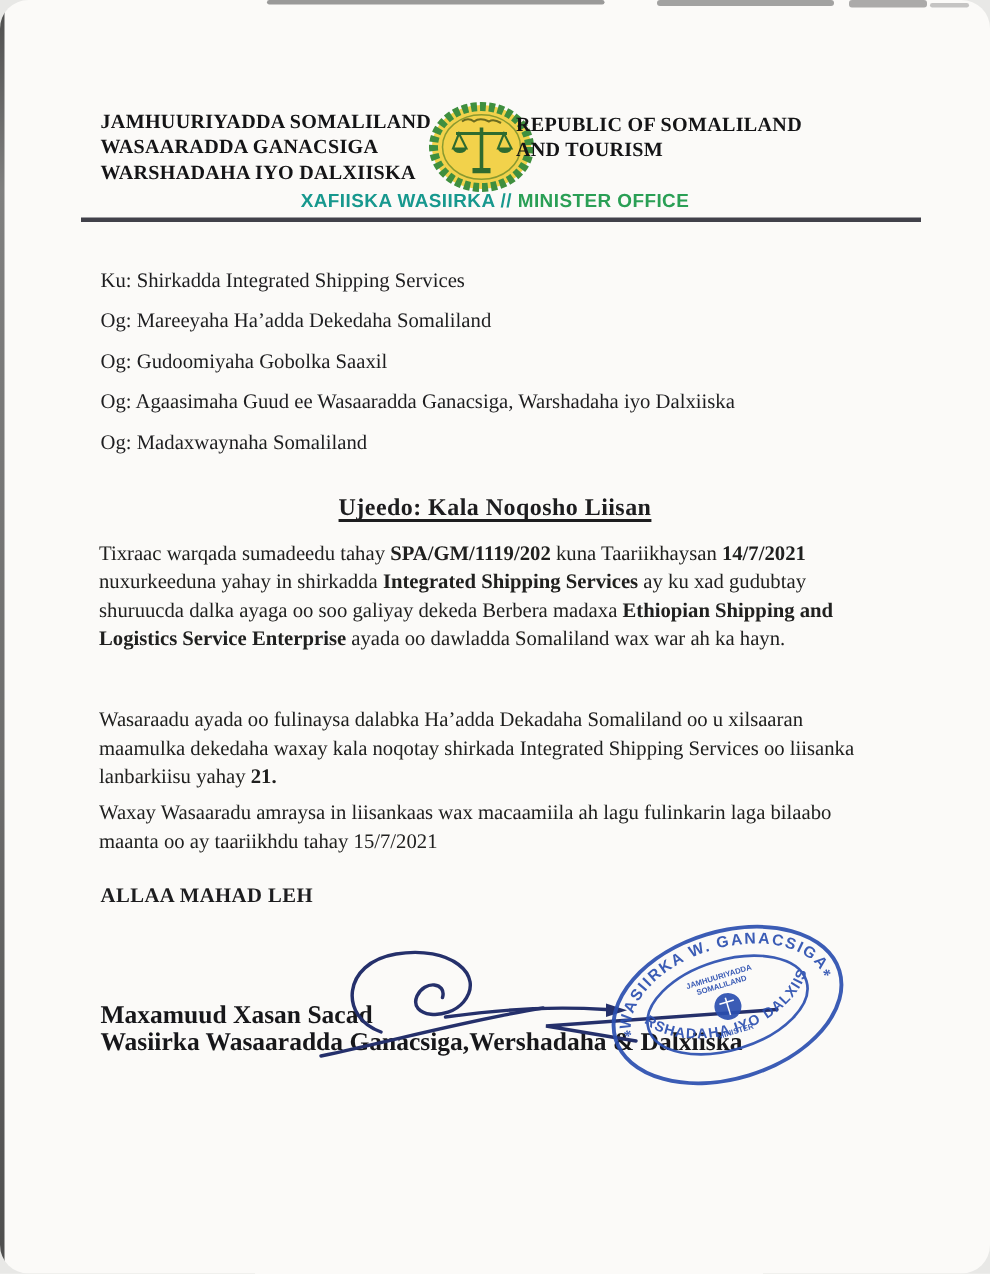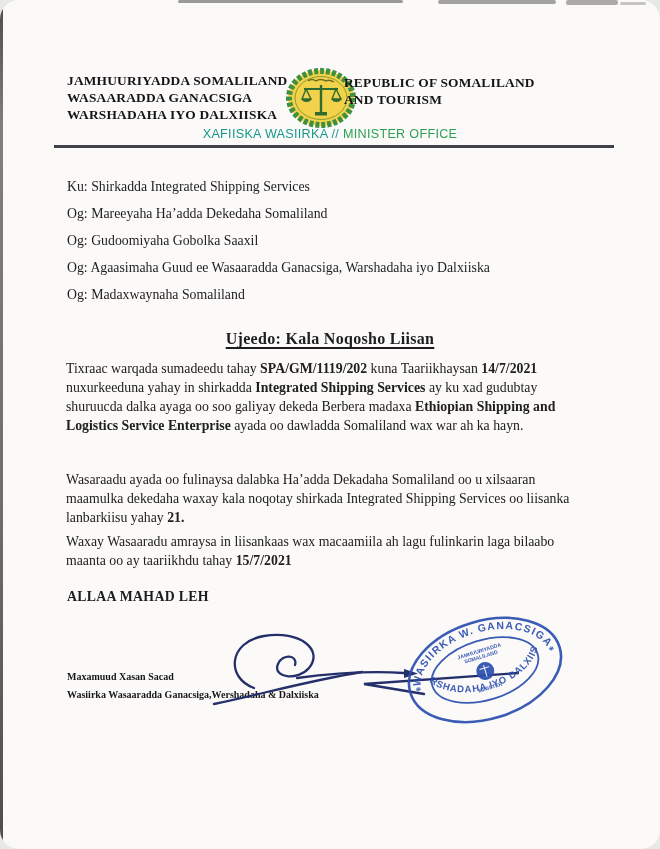--- a/index.html
+++ b/index.html
@@ -11,38 +11,38 @@
   .smudge{position:absolute;background:#4a4a4a;border-radius:2px;}
   .s1{left:178px;top:0;width:225px;height:3px;opacity:.55;}
   .s2{left:438px;top:0;width:118px;height:4px;opacity:.5;}
   .s3{left:566px;top:0;width:52px;height:5px;opacity:.45;}
   .s4{left:620px;top:2px;width:26px;height:3px;opacity:.3;}
 
   .lh-left{position:absolute;left:67px;top:72px;font-weight:bold;font-size:13.4px;line-height:17px;letter-spacing:.2px;color:#141416;}
   .lh-right{position:absolute;left:344px;top:74px;font-weight:bold;font-size:13.4px;line-height:17px;letter-spacing:.2px;color:#141416;}
   .emblem{position:absolute;left:286px;top:68px;}
   .office-line{position:absolute;left:0;top:127px;width:100%;text-align:center;
-               font-family:"Liberation Sans", sans-serif;font-weight:normal;font-size:12.6px;letter-spacing:.3px;}
+               font-family:"Liberation Sans", sans-serif;font-weight:bold;font-size:12.6px;letter-spacing:.3px;}
   .office-so{color:#17988e;} .office-sep{color:#17988e;} .office-en{color:#2a9f55;}
   .divider{position:absolute;left:54px;top:145px;width:560px;height:2.5px;background:#41414a;}
 
   .ref-row{position:absolute;left:67px;top:152px;width:530px;display:flex;justify-content:space-between;
            font-weight:bold;font-size:13.8px;}
   .addressees{position:absolute;left:67px;top:180px;font-size:13.8px;}
   .addressees div{margin:0 0 13px 0;line-height:14px;}
 
   .subject{position:absolute;left:0;top:330px;width:100%;text-align:center;font-weight:bold;font-size:16px;
            letter-spacing:.3px;}
   .subject span{text-decoration:underline;text-underline-offset:3px;text-decoration-thickness:1.5px;}
 
   .para{position:absolute;left:66px;width:522px;font-size:13.8px;line-height:19px;color:#20201f;}
   .p1{top:359px;} .p2{top:443px;} .p3{top:470px;} .p4{top:532px;}
   .closing{position:absolute;left:67px;top:589px;font-weight:bold;font-size:13.8px;letter-spacing:.3px;text-align:center;}
 
-  .signatory{position:absolute;left:67px;top:668px;font-weight:bold;font-size:10px;line-height:18px;color:#17171a;}
+  .signatory{position:absolute;left:67px;top:668px;font-weight:bold;font-size:17px;line-height:18px;color:#17171a;}
   .sig-svg{position:absolute;left:212px;top:626px;}
   .stamp-svg{position:absolute;left:396px;top:610px;}
 </style>
 </head>
 <body>
 
 <div class="page">
 
   <div class="edge-left"></div>
   <div class="smudge s1"></div>
@@ -91,21 +91,21 @@
     <div>Og: Agaasimaha Guud ee Wasaaradda Ganacsiga, Warshadaha iyo Dalxiiska</div>
     <div>Og: Madaxwaynaha Somaliland</div>
   </div>
 
   <div class="subject">
     <span>Ujeedo: Kala Noqosho Liisan</span>
   </div>
 
   <div class="para p1"><span>Tixraac warqada sumadeedu tahay </span><span style="font-weight: bold;">SPA/GM/1119/202</span><span> kuna Taariikhaysan </span><span style="font-weight: bold;">14/7/2021</span><span> nuxurkeeduna yahay in shirkadda </span><span style="font-weight: bold;">Integrated Shipping Services</span><span> ay ku xad gudubtay shuruucda dalka ayaga oo soo galiyay dekeda Berbera madaxa </span><span style="font-weight: bold;">Ethiopian Shipping and Logistics Service Enterprise</span><span> ayada oo dawladda Somaliland wax war ah ka hayn.</span></div>
   <div class="para p3"><span>Wasaraadu ayada oo fulinaysa dalabka Ha’adda Dekadaha Somaliland oo u xilsaaran maamulka dekedaha waxay kala noqotay shirkada Integrated Shipping Services oo liisanka lanbarkiisu yahay </span><span style="font-weight: bold;">21.</span></div>
-  <div class="para p4"><span>Waxay Wasaaradu amraysa in liisankaas wax macaamiila ah lagu fulinkarin laga bilaabo maanta oo ay taariikhdu tahay </span><span style="font-weight: bold;">15/7/2021</span></div>
+  <div class="para p4"><span>Waxay Wasaaradu amraysa in liisankaas wax macaamiila ah lagu fulinkarin laga bilaabo maanta oo ay taariikhdu tahay </span><span style="font-weight: normal;">15/7/2021</span></div>
 
   <div class="closing">ALLAA MAHAD LEH</div>
 
   <div class="signatory">
     <div>Maxamuud Xasan Sacad</div>
     <div>Wasiirka Wasaaradda Ganacsiga,Wershadaha &amp; Dalxiiska</div>
   </div>
 
   <svg class="sig-svg" width="325" height="90" viewBox="0 0 325 90">
     <g fill="none" stroke="#25306b" stroke-width="2.3" stroke-linecap="round">

